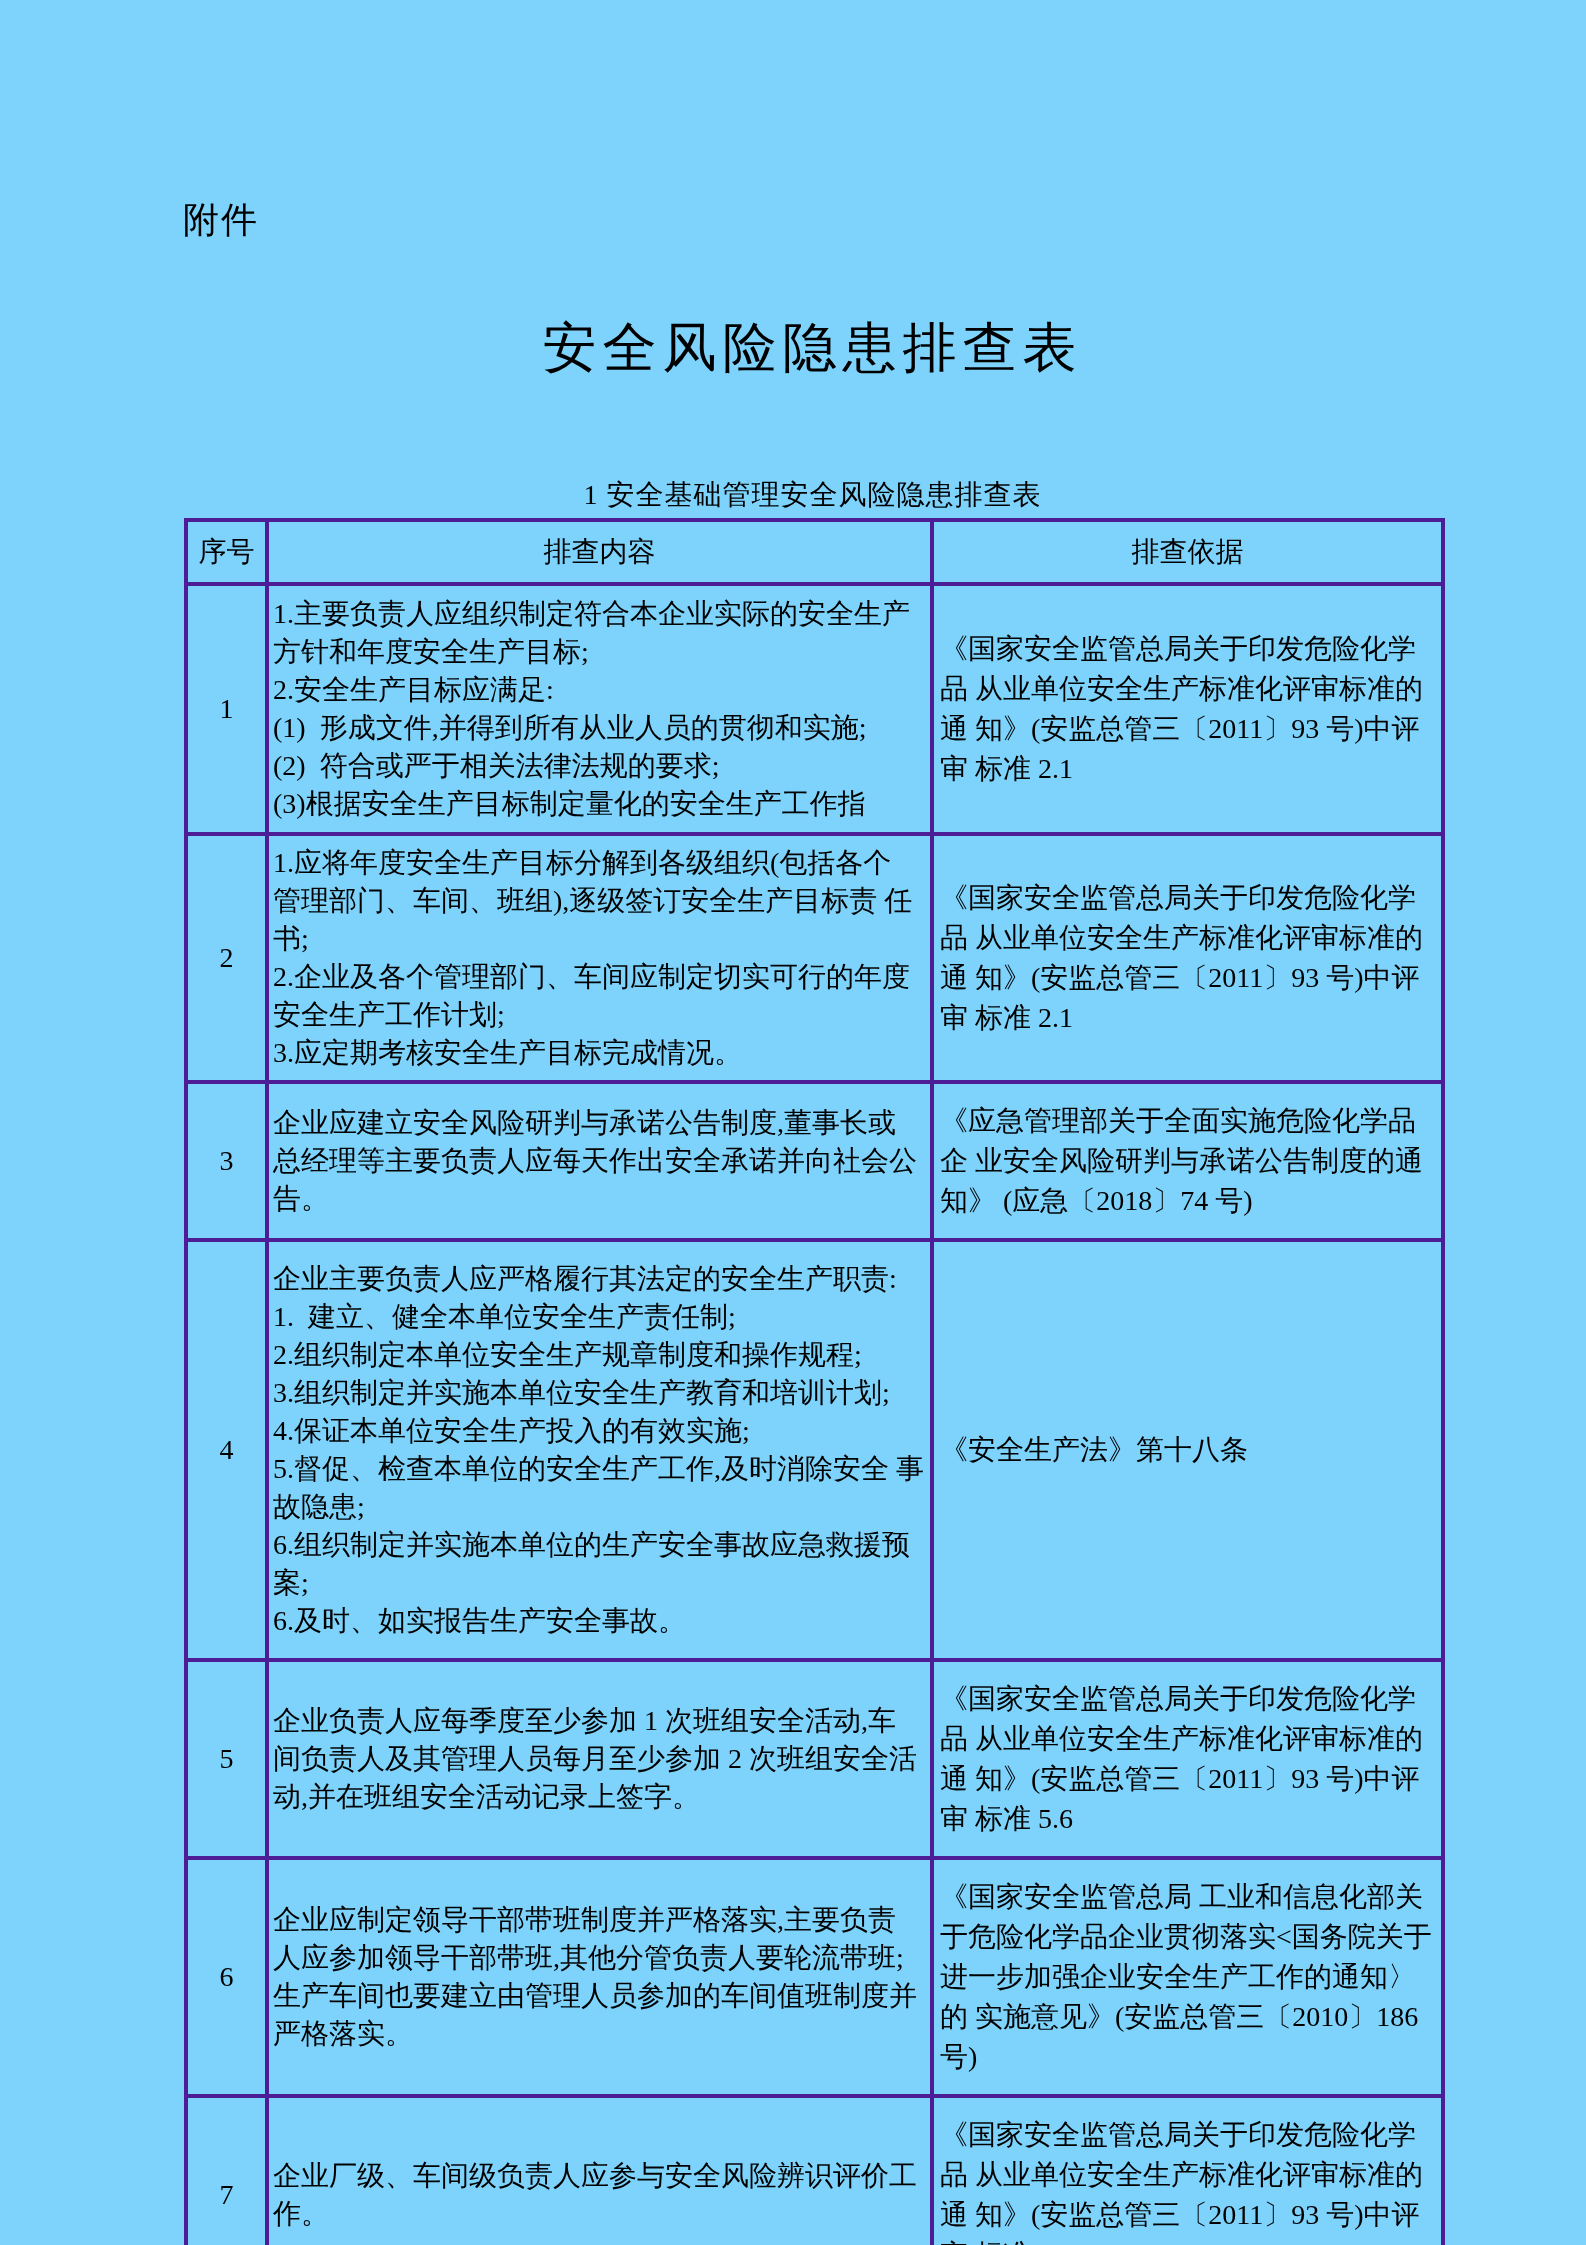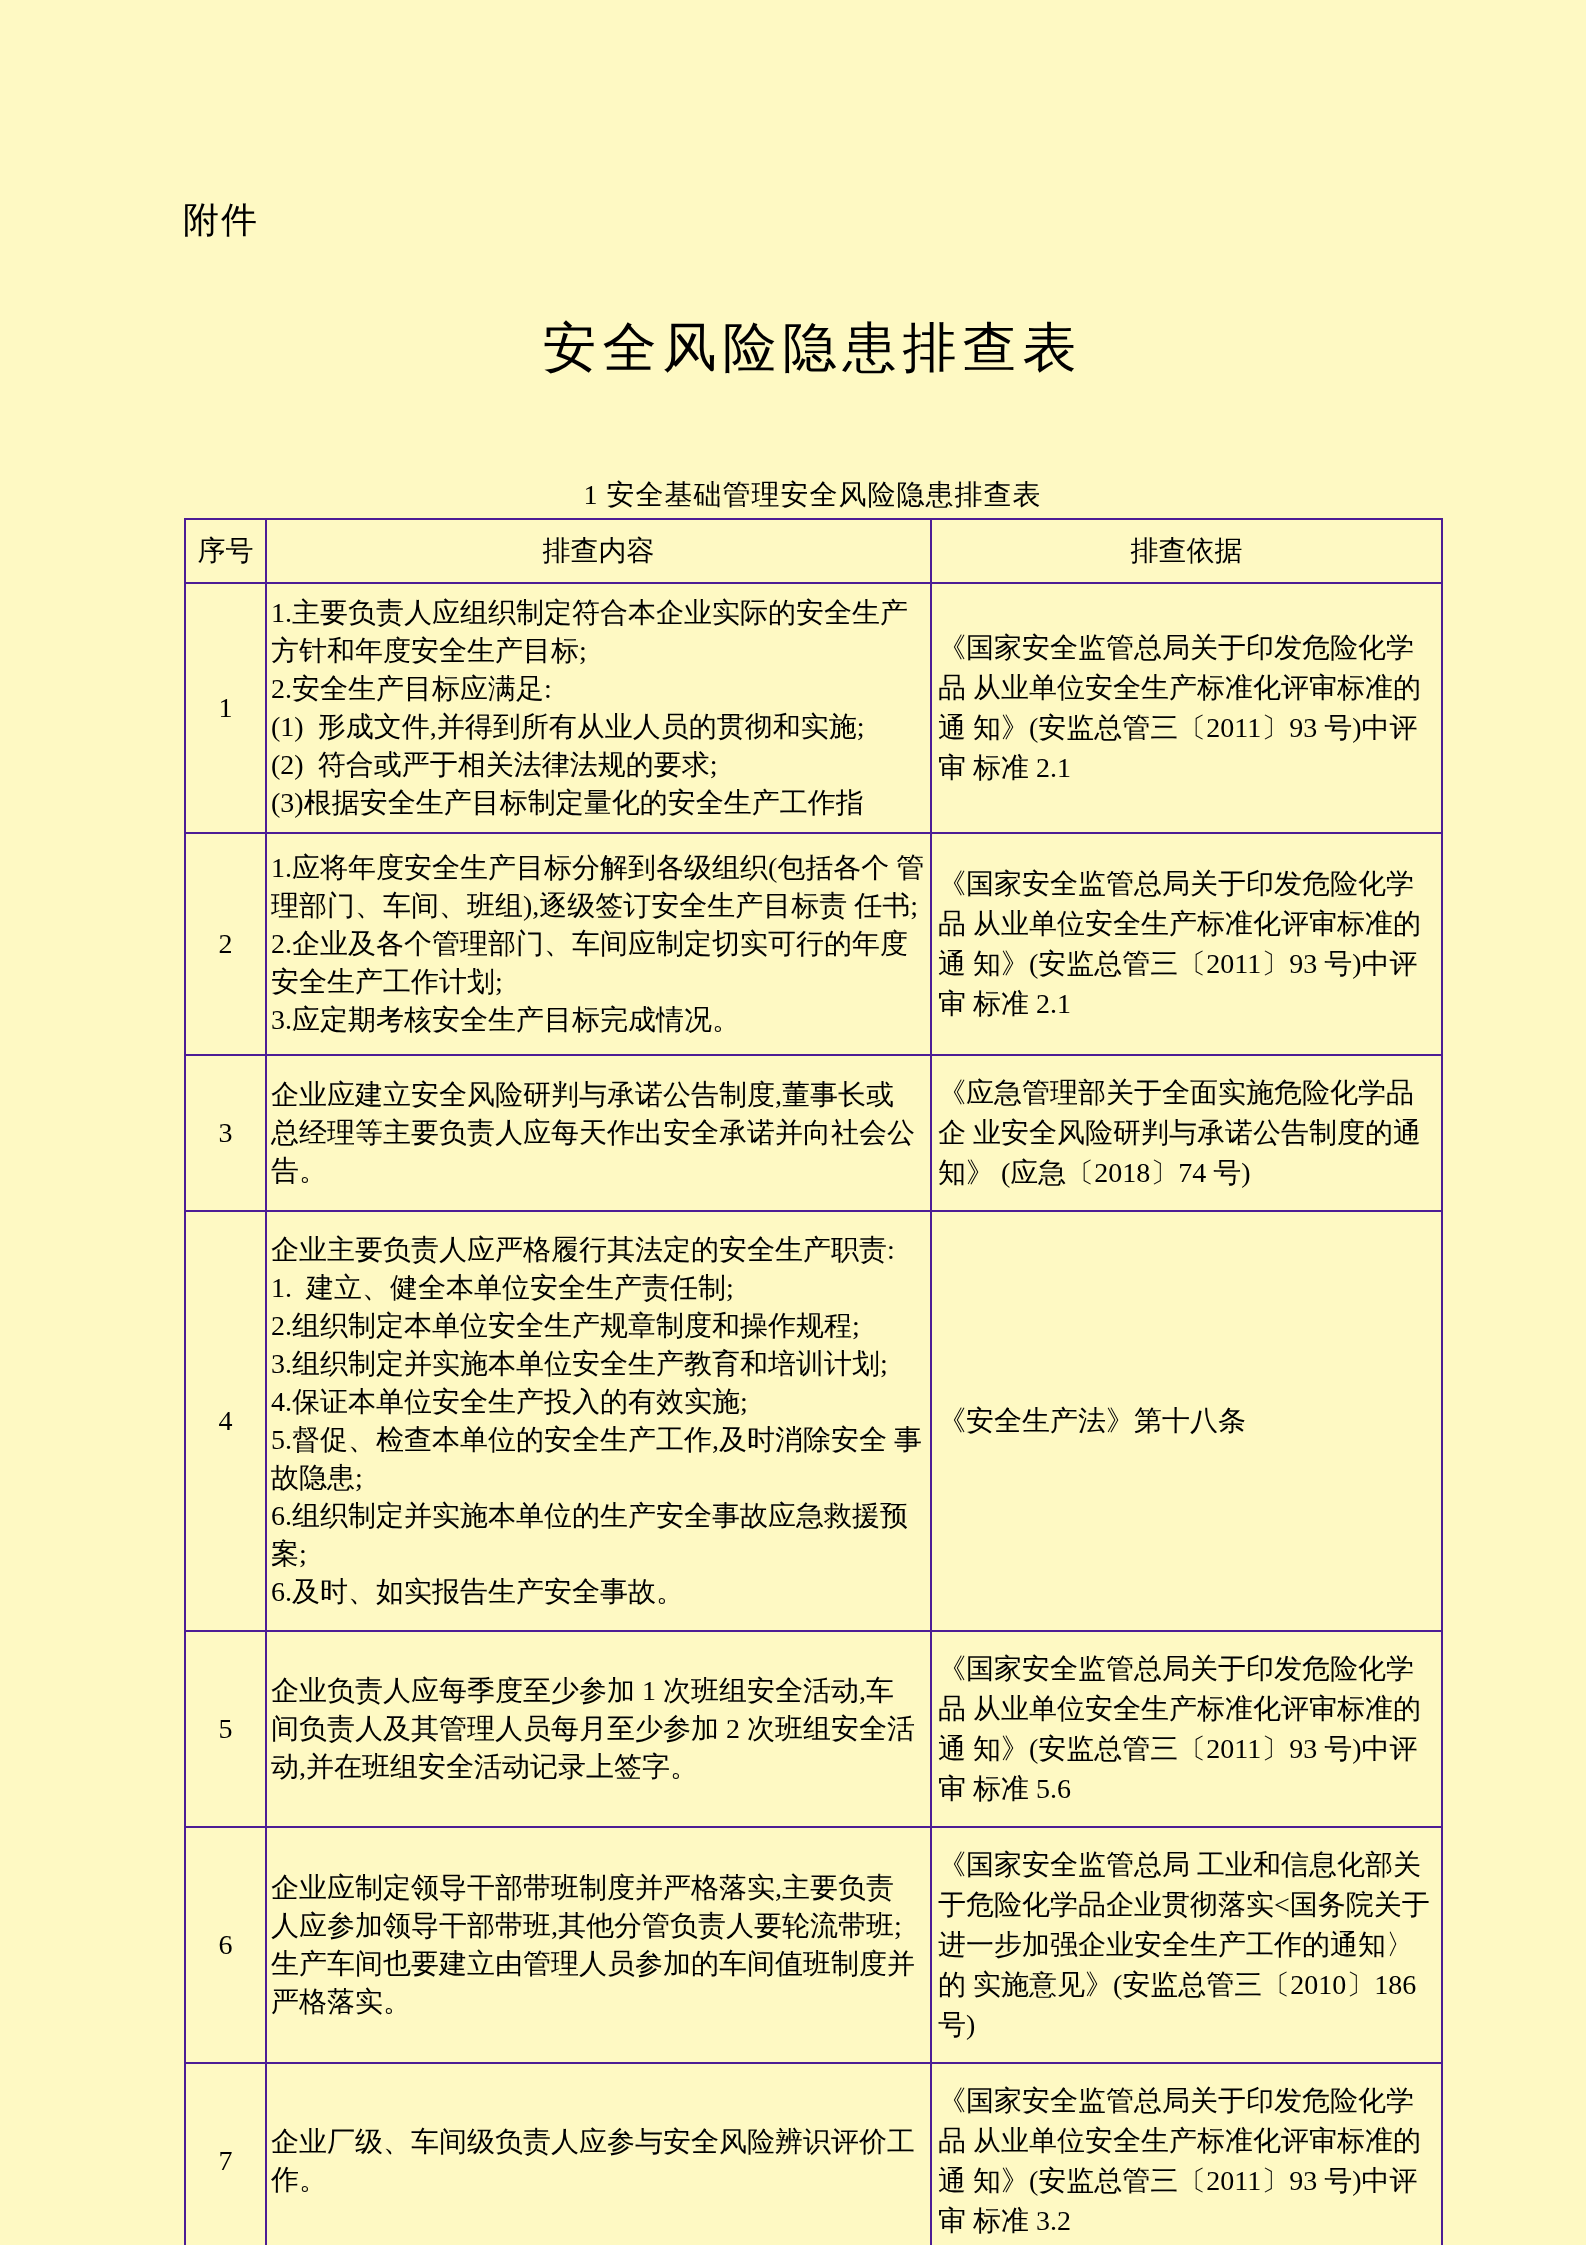--- a/index.html
+++ b/index.html
@@ -1,20 +1,20 @@
 <!DOCTYPE html>
 <html><head>
 <meta charset="utf-8">
 <style>
   html, body { margin: 0; padding: 0; background: #ffffff; }
   .page {
     position: relative;
     width: 1586px;
     height: 2245px;
-    background: #fef9c3;
+    background: #7dd3fc;
     color: #000000;
     font-family: "Liberation Serif", "DejaVu Serif", serif;
     overflow: hidden;
   }
   .attachment {
     position: absolute;
     left: 183px;
     top: 196px;
     font-size: 36px;
     font-family: "Liberation Sans", sans-serif;
@@ -43,21 +43,21 @@
   }
   table.main {
     position: absolute;
     left: 184px;
     top: 518px;
     width: 1257px;
     border-collapse: collapse;
     table-layout: fixed;
   }
   table.main th, table.main td {
-    border: 2px solid #4c1d95;
+    border: 4px solid #4c1d95;
     vertical-align: middle;
     font-weight: normal;
     margin-top: 11px;
   }
   tr.head-row    { height: 64px; }
   tr.section-row { height: 64px; }
   tr.row-1 { height: 250px; }
   tr.row-2 { height: 222px; }
   tr.row-3 { height: 122px; }
   tr.row-4 { height: 420px; }

